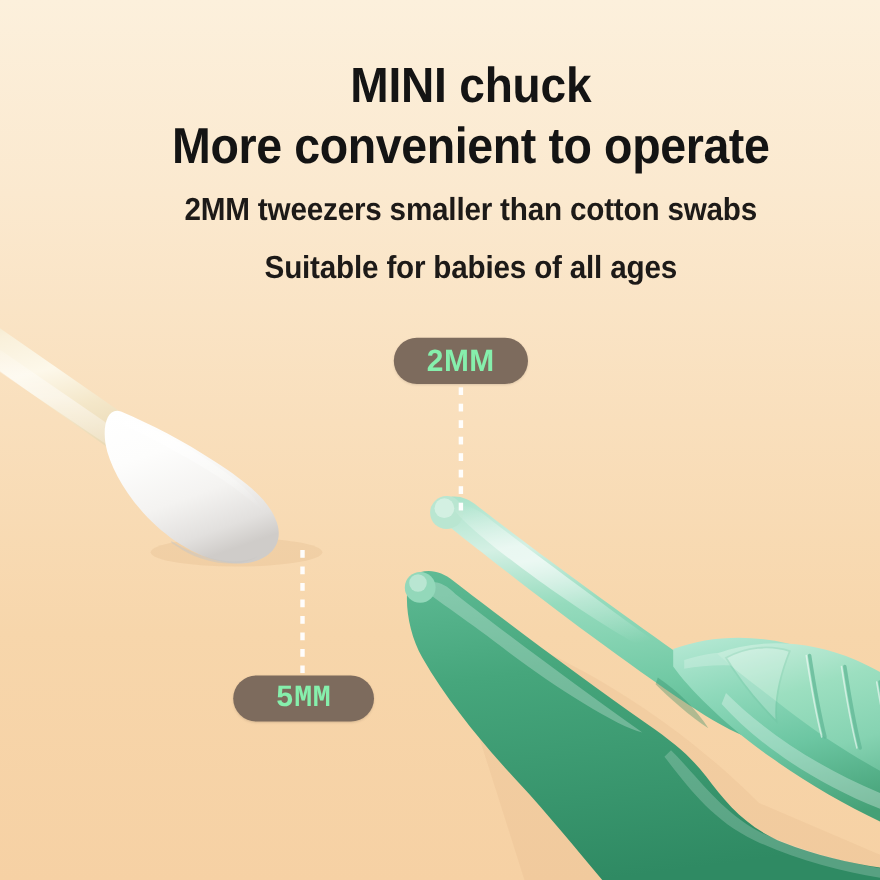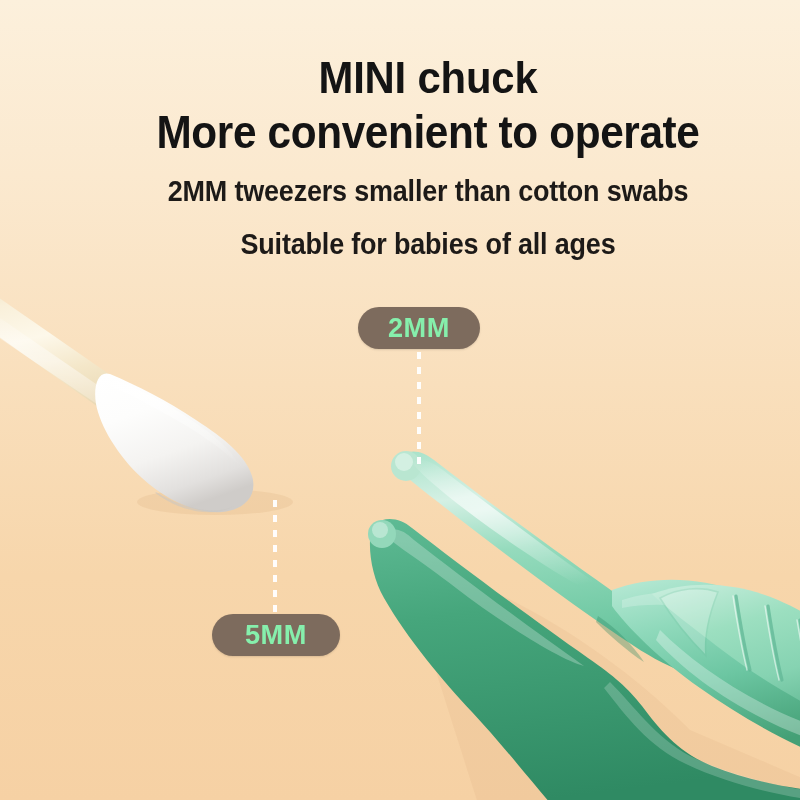--- a/index.html
+++ b/index.html
@@ -102,20 +102,21 @@
     height: 42px;
     font-size: 28px;
   }
 
   #pill-5mm {
     left: 212px;
     top: 614px;
     width: 128px;
     height: 42px;
     font-size: 28px;
+    font-family: Liberation Mono, monospace;
   }
 
   
   .leader {
     position: absolute;
     width: 4px;
     z-index: 44;
     background-image: linear-gradient(180deg,
         #ffffff 0px, #ffffff 7px,
         rgba(255,255,255,0) 7px, rgba(255,255,255,0) 15px);

